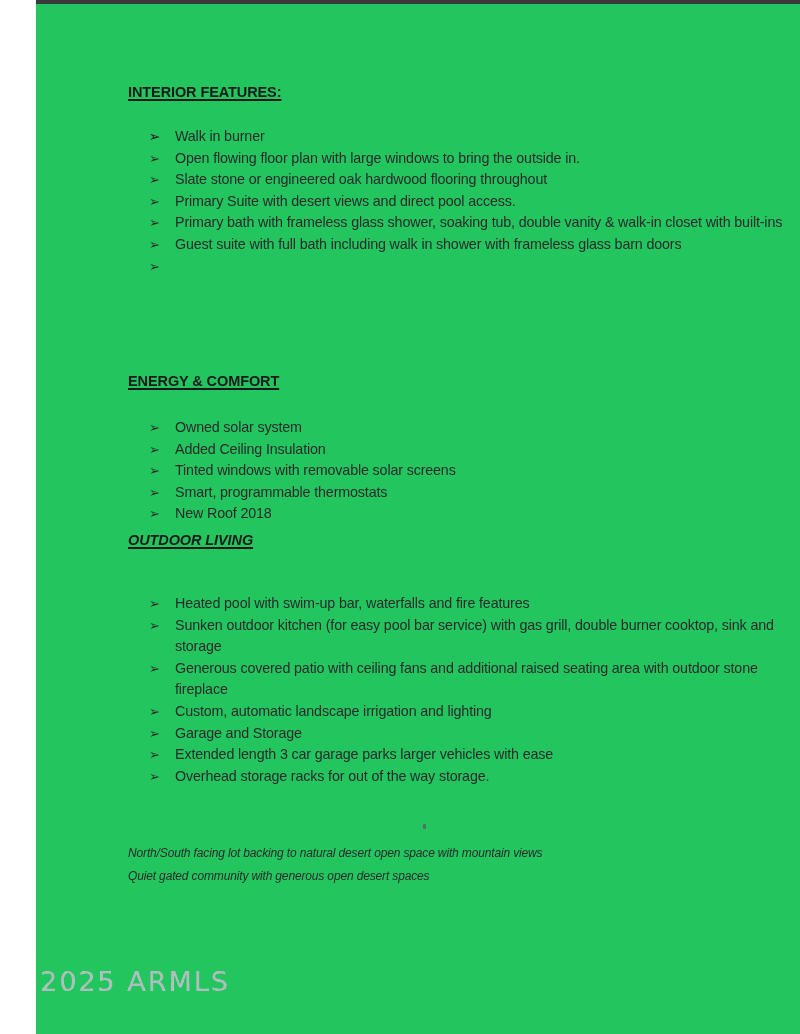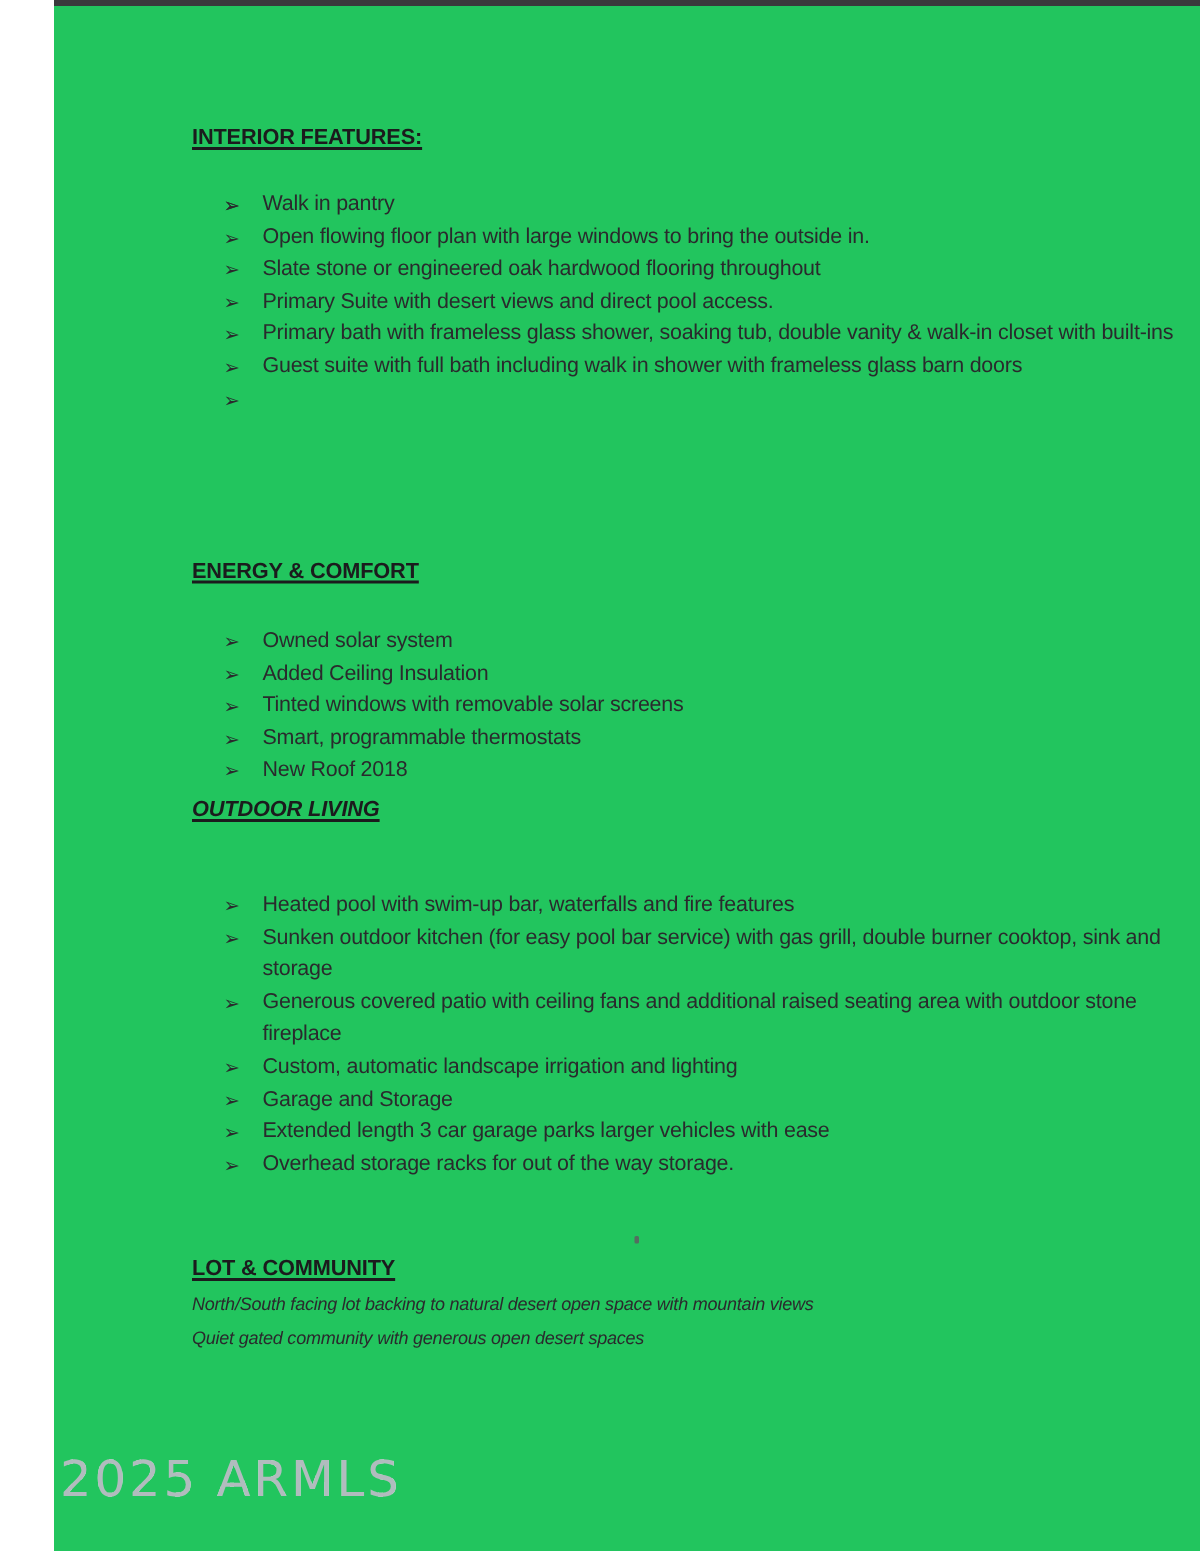--- a/index.html
+++ b/index.html
@@ -88,21 +88,21 @@
     line-height: 22.5px;
     color: #2a2a2d;
     letter-spacing: -0.15px;
     font-style: italic;
   }
 
   .watermark {
     position: absolute;
     left: 4px;
     top: 966px;
-    font-size: 33px;
+    font-size: 27px;
     letter-spacing: 2px;
     color: #b9bcc4;
     font-family: "DejaVu Sans", sans-serif;
     white-space: nowrap;
     opacity: .95;
     background-image: repeating-linear-gradient(
         92deg,
         rgba(255,255,255,0) 0px,
         rgba(255,255,255,0) 6px,
         rgba(255,255,255,0.92) 6px,
@@ -119,21 +119,21 @@
   <div class="scan-edge-top"></div>
   <div class="scan-edge-right"></div>
   <div class="speck"></div>
 
   <div class="content" style="top:84px;">
     <div class="heading">INTERIOR FEATURES:</div>
   </div>
   <div class="content" style="top:126px;">
     <ul class="bullets">
       <li><span class="arrow">➢</span></li>
-      <li><span class="arrow">➢</span><span>Walk in pantry</span></li>
+      <li><span class="arrow">➢</span><span>Walk in burner</span></li>
       <li><span class="arrow">➢</span><span>Open flowing floor plan with large windows to bring the outside in.</span></li>
       <li><span class="arrow">➢</span><span>Slate stone or engineered oak hardwood flooring throughout</span></li>
       <li><span class="arrow">➢</span><span>Primary Suite with desert views and direct pool access.</span></li>
       <li><span class="arrow">➢</span><span>Primary bath with frameless glass shower, soaking tub, double vanity &amp; walk-in closet with built-ins</span></li>
       <li><span class="arrow">➢</span><span>Guest suite with full bath including walk in shower with frameless glass barn doors</span></li>
       <li><span class="arrow">➢</span></li>
     </ul>
   </div>
 
   <div class="content" style="top:373px;">
@@ -158,20 +158,19 @@
       <li><span class="arrow">➢</span><span>Sunken outdoor kitchen (for easy pool bar service) with gas grill, double burner cooktop, sink and storage</span></li>
       <li><span class="arrow">➢</span><span>Generous covered patio with ceiling fans and additional raised seating area with outdoor stone fireplace</span></li>
       <li><span class="arrow">➢</span><span>Custom, automatic landscape irrigation and lighting</span></li>
       <li><span class="arrow">➢</span><span>Garage and Storage</span></li>
       <li><span class="arrow">➢</span><span>Extended length 3 car garage parks larger vehicles with ease</span></li>
       <li><span class="arrow">➢</span><span>Overhead storage racks for out of the way storage.</span></li>
     </ul>
   </div>
 
   <div class="content" style="top:838px;">
-    <div class="heading">LOT &amp; COMMUNITY</div>
     <div class="plainline" style="margin-top:4px;">North/South facing lot backing to natural desert open space with mountain views</div>
     <div class="plainline">Quiet gated community with generous open desert spaces</div>
   </div>
 
   <div class="watermark">2025 ARMLS</div>
 
 </div>
 
 </body></html>

